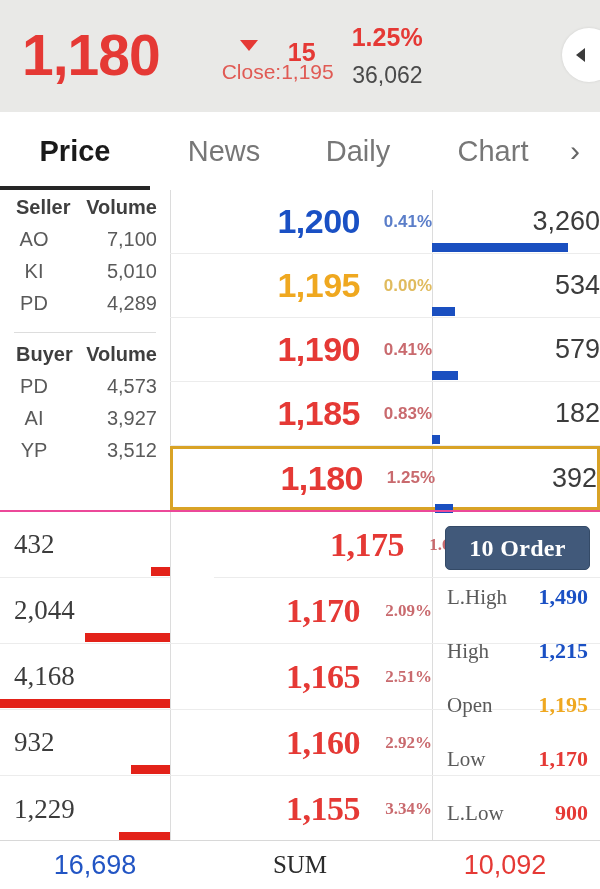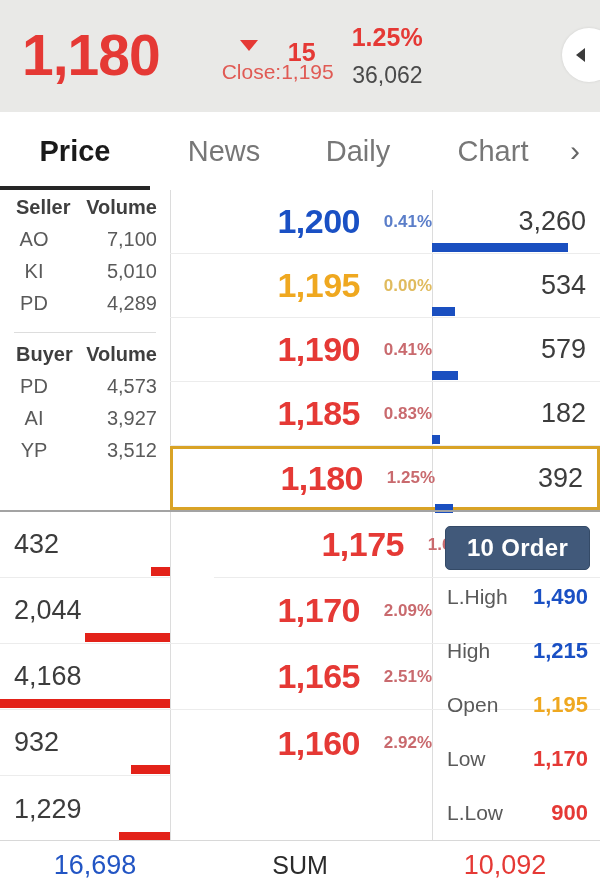--- a/index.html
+++ b/index.html
@@ -103,21 +103,21 @@
     width: 150px; height: 4px; background: #262626;
   }
   .tab-chevron {
     font-size: 30px; color: #666; line-height: 78px;
     margin-left: 2px;
   }
 
   
   .book { position: relative; height: 650px; background:#fff; }
   .book-top { position: relative; height: 320px; }
-  .book-bot { position: relative; height: 330px; border-top: 2px solid #a3a3a3; }
+  .book-bot { position: relative; height: 330px; border-top: 2px solid #ec4899; font-family: Liberation Serif, serif; }
 
   .vline-l { position: absolute; left: 170px; top: 0; bottom: 0; width: 1px; background: #dcdcdc; }
   .vline-r { position: absolute; left: 432px; top: 0; bottom: 0; width: 1px; background: #dcdcdc; }
 
   
   .sidepanel {
     position: absolute; left: 0; top: 0; width: 170px; height: 100%;
     padding: 6px 0 0 0;
   }
   .sp-row {
@@ -142,21 +142,21 @@
   .lrow:last-child { border-bottom: none; }
   .lprice {
     width: 196px; text-align: right; padding-right: 6px;
     font-size: 34px; font-weight: 700; letter-spacing: -0.5px;
   }
   .lpct {
     width: 66px; text-align: right;
     font-size: 17px; font-weight: 600; padding-left: 8px;
   }
   .lqty {
-    flex: 1; text-align: right; padding-right: 14px;
+    flex: 1; text-align: right; 
     font-size: 27px; color: #3c3c3c;
   }
   .c-blue  { color: #1a50c4; }
   .c-gold  { color: #efa820; padding-left: 20px; }
   .c-red   { color: #e53935; }
   .p-blue  { color: #5b7ec9; }
   .p-gold  { color: #e0bb5e; }
   .p-red   { color: #c96a6e; }
 
   
@@ -199,21 +199,21 @@
   .ostat .val { font-size: 22px; font-weight: 600; }
 
   
   .sumbar {
     position: relative; height: 49px;
     border-top: 1px solid #d8d8d8;
     background: #fff;
     display: flex; align-items: center;
   }
   .sum-l { width: 190px; text-align: center; color:#2255c4; font-size: 27px; }
-  .sum-c { flex: 1; text-align: center; color:#2b2b2b; font-size: 25px; }
+  .sum-c { flex: 1; text-align: center; color:#2b2b2b; font-size: 25px; font-family: Liberation Serif, serif; }
   .sum-r { width: 190px; text-align: center; color:#e53935; font-size: 27px; }
 </style>
 </head>
 <body>
 
 <div class="screen">
 
   <div class="header">
     <div class="hdr-price">1,180</div>
 
@@ -357,20 +357,24 @@
             <div class="lprice c-red">1,170</div>
             <div class="lpct p-red">2.09%</div>
           </div>
           <div class="lrow" style="height: 66px;">
             <div class="lprice c-red">1,165</div>
             <div class="lpct p-red">2.51%</div>
           </div>
           <div class="lrow" style="height: 66px;">
             <div class="lprice c-red">1,160</div>
             <div class="lpct p-red">2.92%</div>
+          </div>
+          <div class="lrow" style="height: 66px;">
+            <div class="lprice c-red">1,155</div>
+            <div class="lpct p-red">3.34%</div>
           </div>
         </div>
 
       <div class="orderpanel">
         <div class="order-btn">10 Order</div>
         <div id="order-stats">
             <div class="ostat">
               <span class="lbl">L.High</span>
               <span class="val c-blue">1,490</span>
             </div>

